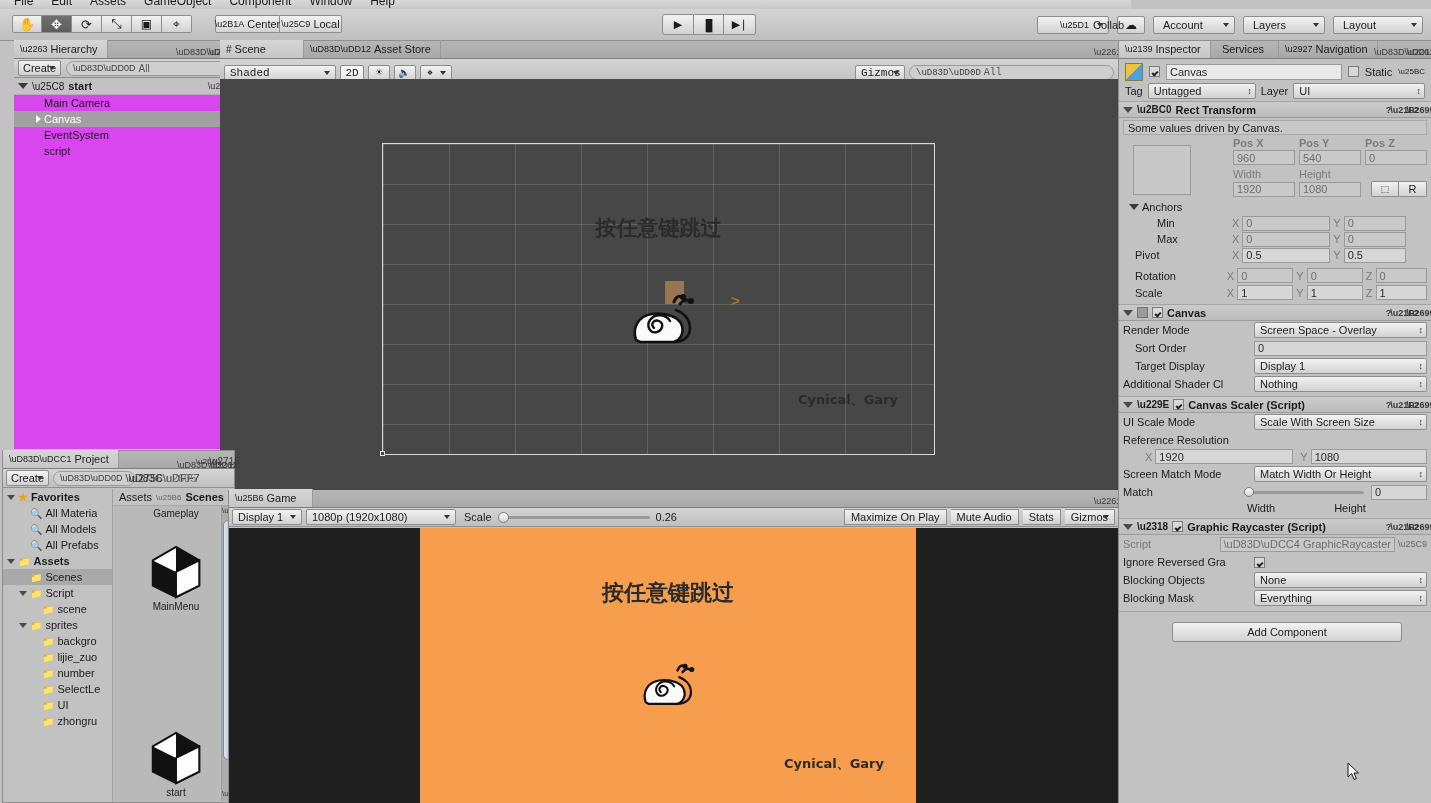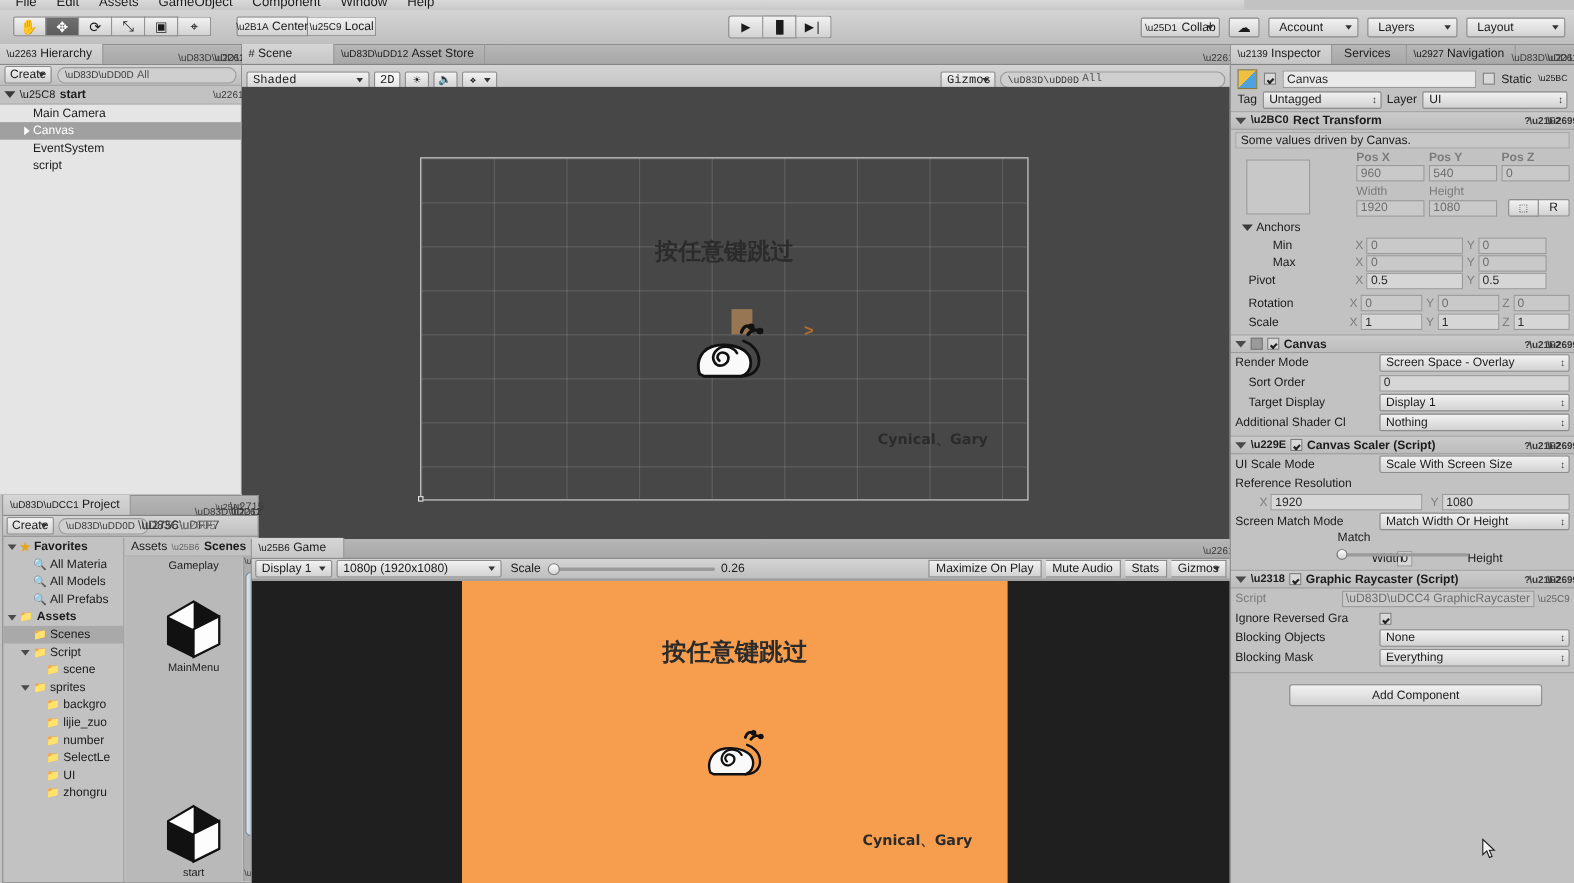--- a/index.html
+++ b/index.html
@@ -137,40 +137,40 @@
         </div>
       <div class="btn" style="width:30px;height:21px;border-left:none;border-radius:0;font-size:11px;letter-spacing:-1px;">
         <span>▐▌</span>
         </div>
       <div class="btn" style="width:32px;height:21px;border-left:none;border-radius:0 3px 3px 0;font-size:11px;letter-spacing:-1px;">
         <span>▶❘</span>
         </div>
     </div>
 
     <div style="position:absolute;right:8px;top:7px;display:flex;gap:8px;">
-      <div class="btn dd" style="width:72px;justify-content:flex-start;gap:4px;padding-left:3px;">
+      <div class="btn dd" style="width:72px;justify-content:flex-start;gap:4px;padding-left:22px;">
         <span style="font-size:9px;">\u25D1</span>
         <span>Collab</span>
       </div>
       <div class="btn" style="width:28px;font-size:12px;">
         <span>☁</span>
       </div>
       <div class="btn dd" style="width:82px;justify-content:flex-start;padding-left:9px;">
         <span>Account</span>
       </div>
       <div class="btn dd" style="width:82px;justify-content:flex-start;padding-left:9px;">
         <span>Layers</span>
       </div>
       <div class="btn dd" style="width:90px;justify-content:flex-start;padding-left:9px;">
         <span>Layout</span>
       </div>
     </div>
   </div>
 
-  <div style="position:absolute;left:0;top:41px;width:220px;height:408px;background:#e5e5e5;border-right:1px solid #8d8d8d;">
+  <div style="position:absolute;left:14px;top:41px;width:220px;height:408px;background:#d946ef;border-right:1px solid #8d8d8d;">
     <div class="tabstrip" style="position:relative;">
       <div class="tab active">
         <span style="font-size:9px;">\u2263</span>
         <span>Hierarchy</span>
       </div>
       <div class="hicons" style="padding-right:4px;">
         <span class="hi">\uD83D\uDD12</span>
         <span class="hi">\u2261</span>
       </div>
     </div>
@@ -712,21 +712,21 @@
       <div class="field" style="flex:1;">
           <span>1080</span>
         </div>
     </div>
     <div class="row" style="height:18px;">
       <span class="lbl" style="width:128px;">Screen Match Mode</span>
       <div class="btn stepper" style="flex:1;height:16px;justify-content:flex-start;padding-left:5px;">
         <span>Match Width Or Height</span>
       </div>
     </div>
-    <div class="row" style="height:18px;flex-direction:column;">
+    <div class="row" style="height:18px;">
       <span class="lbl" style="width:118px;">Match</span>
       <div style="position:relative;width:120px;height:12px;">
         <div style="position:absolute;left:0;right:0;top:5px;height:3px;background:#9a9a9a;border-radius:2px;"></div>
         <div style="position:absolute;left:0;top:1px;width:10px;height:10px;border-radius:50%;background:linear-gradient(#fdfdfd,#d4d4d4);border:1px solid #7d7d7d;"></div>
       </div>
       <div class="field" style="flex:1;margin-left:4px;">
           <span>0</span>
         </div>
     </div>
     <div class="row" style="height:14px;">

